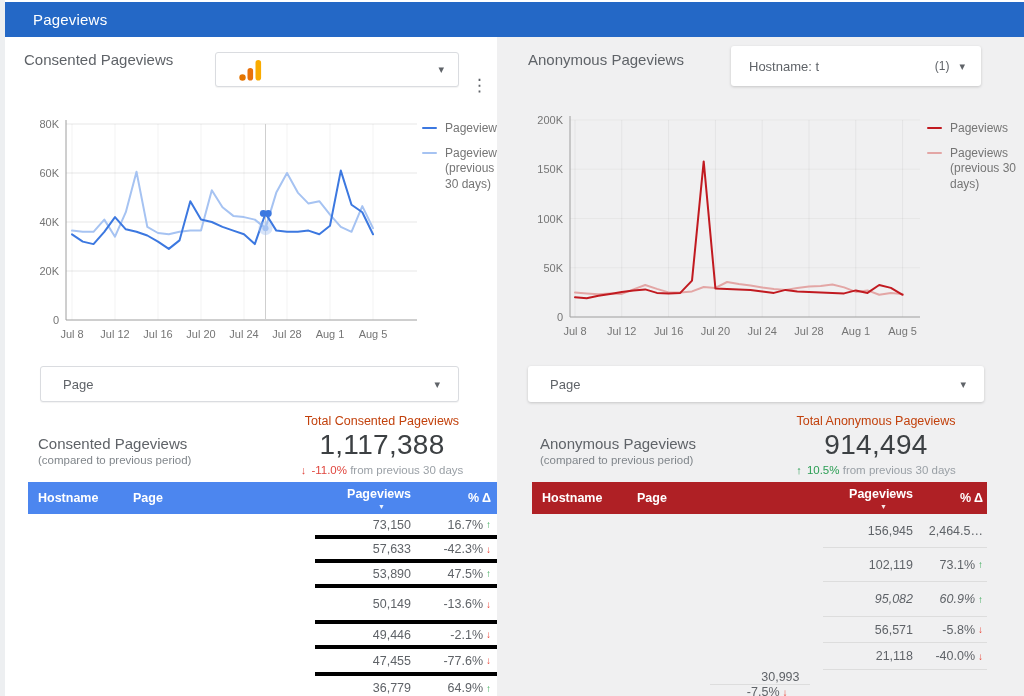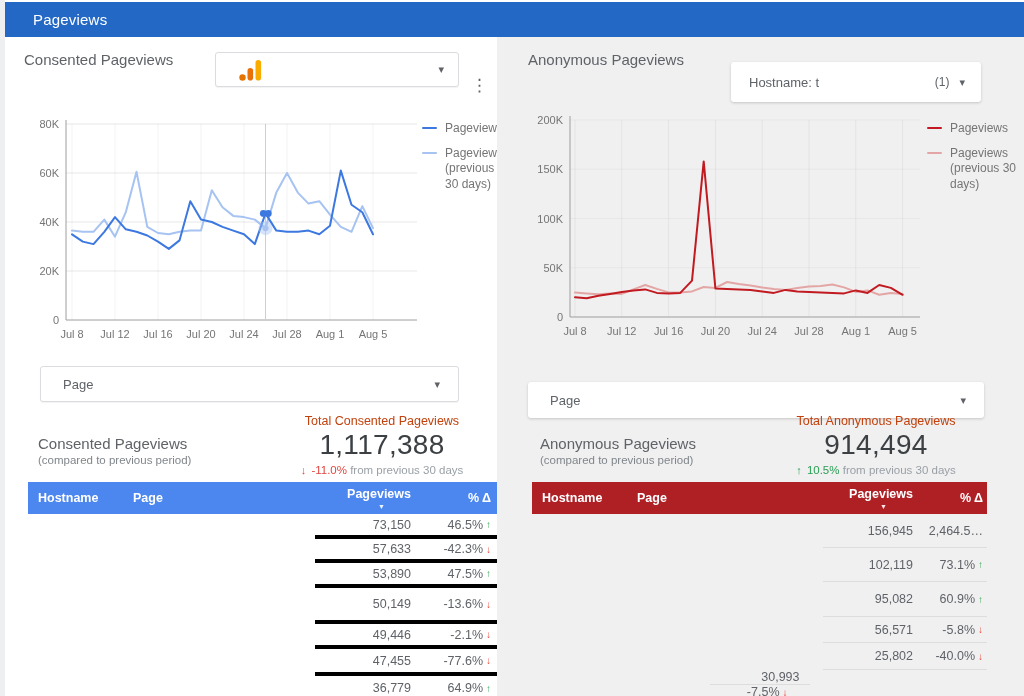--- a/index.html
+++ b/index.html
@@ -10,21 +10,21 @@
            display:flex;align-items:center;padding-left:28px;box-sizing:border-box;}
   .app-bar-title{color:#ffffff;font-size:15px;letter-spacing:.2px;}
   .panel{position:absolute;top:37px;bottom:0;}
   .panel-left{left:5px;width:492px;background:#ffffff;}
   .panel-right{left:497px;right:0;background:#f0f0f1;padding-left:33px;}
   .panel-title{position:absolute;font-size:15px;color:#5f6368;}
   
   .dd{position:absolute;background:#fff;display:flex;align-items:center;box-sizing:border-box;
       border-radius:3px;cursor:pointer;}
   .dd-bordered{border:1px solid #dadce0;box-shadow:0 1px 1px rgba(0,0,0,.05);}
-  .dd-shadow{box-shadow:0 1px 3px rgba(0,0,0,.18);margin-top:16px;}
+  .dd-shadow{box-shadow:0 1px 3px rgba(0,0,0,.18);}
   .dd-label{font-size:13px;color:#5f6368;}
   .dd-caret{margin-left:auto;font-size:11px;color:#5f6368;}
   .dd-count{margin-left:auto;font-size:12px;color:#5f6368;}
   .dd-caret-fixed{font-size:11px;color:#5f6368;margin-left:10px;}
   .kebab{position:absolute;font-size:17px;color:#5f6368;cursor:pointer;line-height:1;}
   
   .legend{position:absolute;}
   .lg-item{display:flex;align-items:flex-start;margin-bottom:9px;}
   .lg-swatch{flex:0 0 15px;height:2px;margin-top:6px;margin-right:8px;border-radius:1px;}
   .lg-label{font-size:12px;color:#757575;line-height:1.3;}
@@ -160,21 +160,21 @@
             <div>Pageviews</div>
             <div class="sort-caret">▼</div>
           </div>
           <div class="th c4">% Δ</div>
         </div>
         <div class="trow" style="height: 25px;">
           <div class="td c1"></div>
           <div class="td c2"></div>
           <div class="td c3">73,150</div>
           <div class="td c4">
-            <span>46.5%</span>
+            <span>16.7%</span>
             <span class="arr up">↑</span>
           </div>
         </div>
         <div class="trow" style="height: 24px;">
           <div class="td c1"></div>
           <div class="td c2"></div>
           <div class="td c3">57,633</div>
           <div class="td c4">
             <span>-42.3%</span>
             <span class="arr down">↓</span>
@@ -318,42 +318,42 @@
         </div>
         <div class="trow" style="height: 34px;">
           <div class="td c1"></div>
           <div class="td c2"></div>
           <div class="td c3">102,119</div>
           <div class="td c4">
             <span>73.1%</span>
             <span class="arr up">↑</span>
           </div>
         </div>
-        <div class="trow" style="height: 35px;">
+        <div class="trow" style="height: 35px; font-style: italic;">
           <div class="td c1"></div>
           <div class="td c2"></div>
           <div class="td c3">95,082</div>
           <div class="td c4">
             <span>60.9%</span>
             <span class="arr up">↑</span>
           </div>
         </div>
         <div class="trow" style="height: 26px;">
           <div class="td c1"></div>
           <div class="td c2"></div>
           <div class="td c3">56,571</div>
           <div class="td c4">
             <span>-5.8%</span>
             <span class="arr down">↓</span>
           </div>
         </div>
         <div class="trow" style="height: 27px;">
           <div class="td c1"></div>
           <div class="td c2"></div>
-          <div class="td c3">25,802</div>
+          <div class="td c3">21,118</div>
           <div class="td c4">
             <span>-40.0%</span>
             <span class="arr down">↓</span>
           </div>
         </div>
         <div class="trow" style="height: 26px; flex-direction: column;">
           <div class="td c1"></div>
           <div class="td c2"></div>
           <div class="td c3">30,993</div>
           <div class="td c4">

